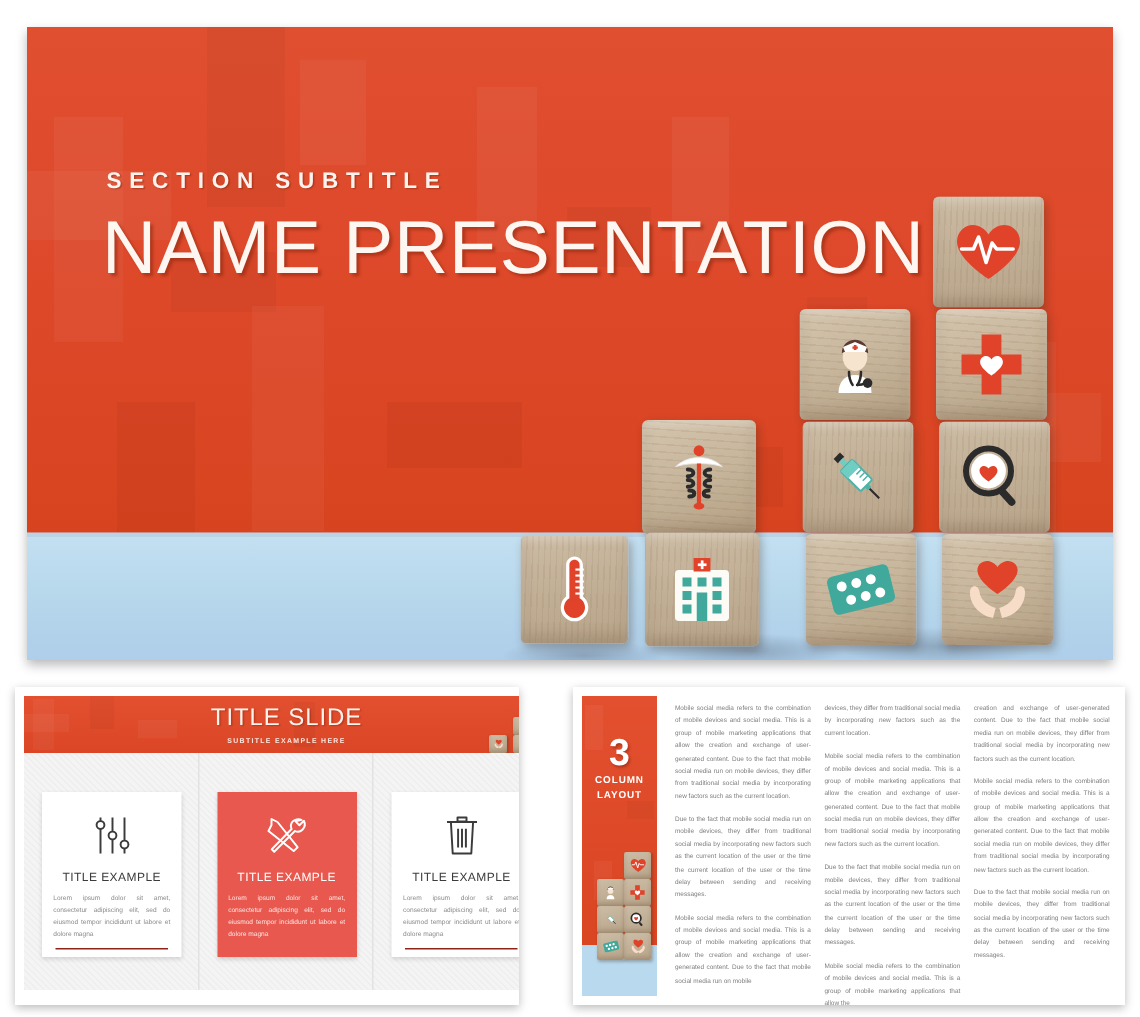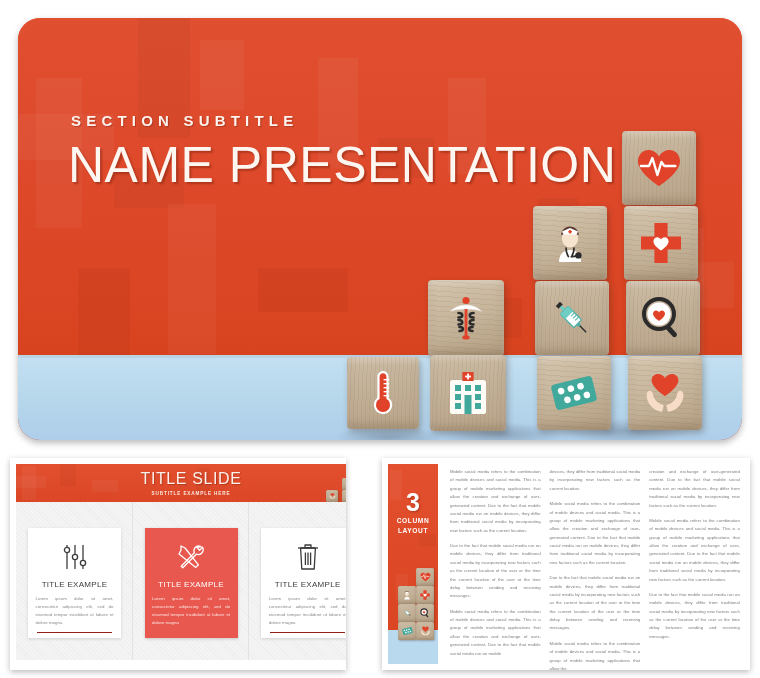--- a/index.html
+++ b/index.html
@@ -11,21 +11,20 @@
   }
   .page { position: relative; width: 760px; height: 678px; background:#fff; }
 
   
   .hero {
     position: absolute; left: 18px; top: 18px;
     width: 724px; height: 422px;
     overflow: hidden;
     box-shadow: 0 3px 7px rgba(0,0,0,.28);
     background: #df4a2c;
-    border-radius: 22px;
   }
   .hero-orange {
     position: absolute; left:0; top:0; width:100%; height: 337px;
     background:
       linear-gradient(180deg,#e04f30 0%, #dd4829 55%, #d8431f 100%);
   }
   
   .cross {
     position:absolute; background: rgba(255,255,255,0.045);
   }

